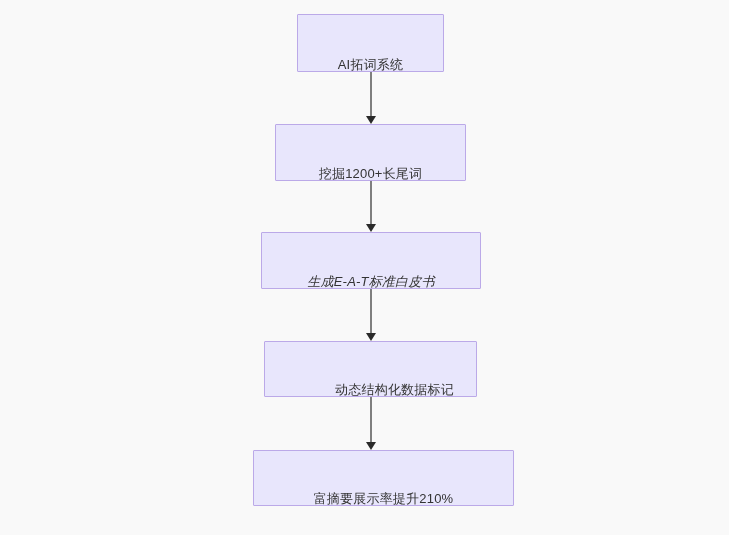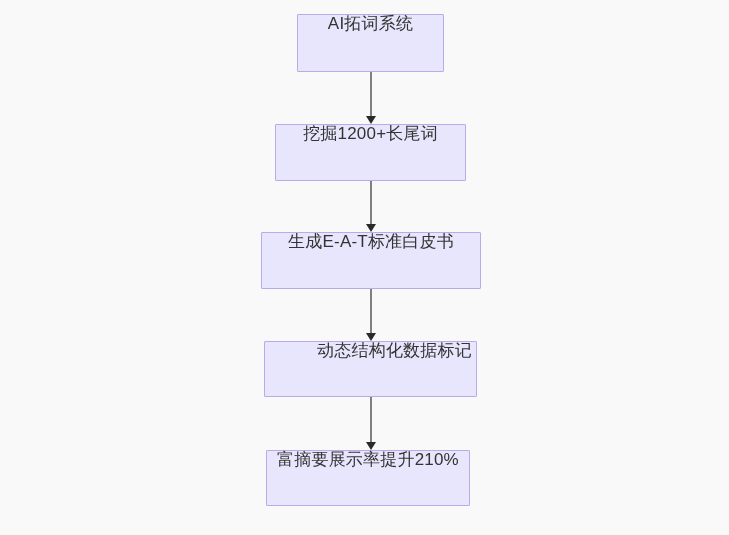--- a/index.html
+++ b/index.html
@@ -18,24 +18,24 @@
     width: 729px;
     height: 535px;
   }
   .node {
     position: absolute;
     box-sizing: border-box;
     background: #e8e6fc;
     border: 1.6px solid #bba9e8;
     border-radius: 1px;
     display: flex;
-    align-items: flex-start;
+    align-items: flex-end;
     justify-content: center;
     color: #333333;
-    font-size: 17px;
+    font-size: 13px;
     line-height: 1;
     letter-spacing: 0.2px;
     white-space: nowrap;
     user-select: none;
   }
   .edge {
     position: absolute;
     width: 0;
     height: 0;
   }
@@ -77,23 +77,23 @@
     <div class="line" style="height: 45px; background: rgb(127, 127, 127);"></div>
     <div class="head" style="top: 45px; border-top-color: rgb(42, 42, 42);"></div>
   </div>
 
   <div class="node" style="left: 297px; top: 14px; width: 147px; height: 58px; background: rgb(232, 230, 252); border-color: rgb(187, 169, 232); color: rgb(51, 51, 51);">
     <span>AI拓词系统</span>
   </div>
   <div class="node" style="left: 275px; top: 124px; width: 191px; height: 57px; background: rgb(232, 230, 252); border-color: rgb(187, 169, 232); color: rgb(51, 51, 51);">
     <span>挖掘1200+长尾词</span>
   </div>
-  <div class="node" style="left: 261px; top: 232px; width: 220px; height: 57px; background: rgb(232, 230, 252); border-color: rgb(187, 169, 232); color: rgb(51, 51, 51);">
+  <div class="node" style="left: 261px; top: 232px; width: 220px; height: 57px; background: rgb(232, 230, 252); border-color: rgb(187, 169, 232); color: rgb(51, 51, 51); font-style: italic;">
     <span>生成E-A-T标准白皮书</span>
   </div>
   <div class="node" style="left: 264px; top: 341px; width: 213px; height: 56px; background: rgb(232, 230, 252); border-color: rgb(187, 169, 232); color: rgb(51, 51, 51); padding-left: 48px;">
     <span>动态结构化数据标记</span>
   </div>
-  <div class="node" style="left: 253px; top: 450px; width: 204px; height: 56px; background: rgb(232, 230, 252); border-color: rgb(187, 169, 232); color: rgb(51, 51, 51); margin-left: 13px;">
+  <div class="node" style="left: 253px; top: 450px; width: 261px; height: 56px; background: rgb(232, 230, 252); border-color: rgb(187, 169, 232); color: rgb(51, 51, 51);">
     <span>富摘要展示率提升210%</span>
   </div>
 
 </div>
 
 </body></html>

